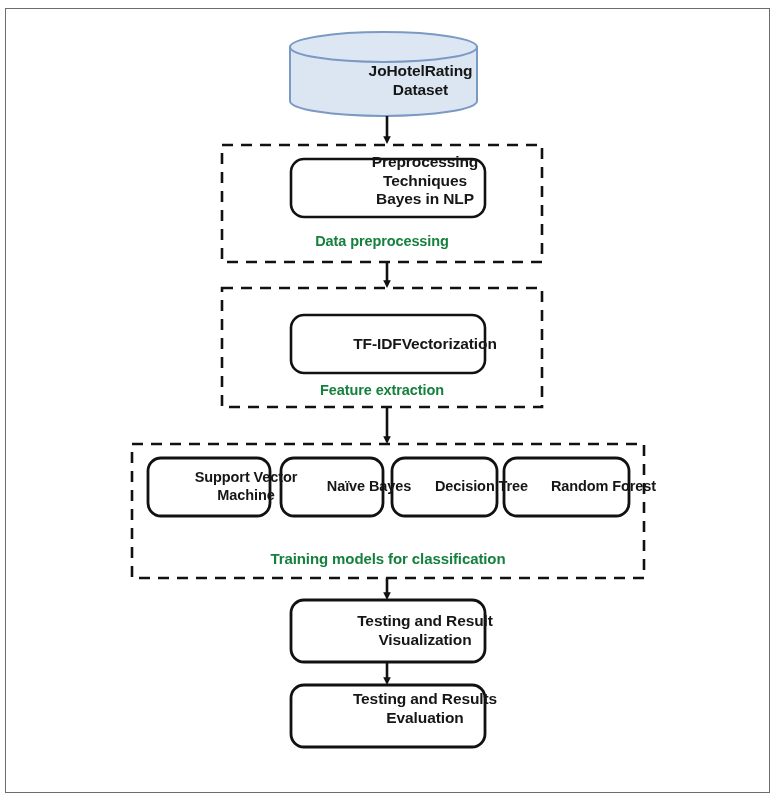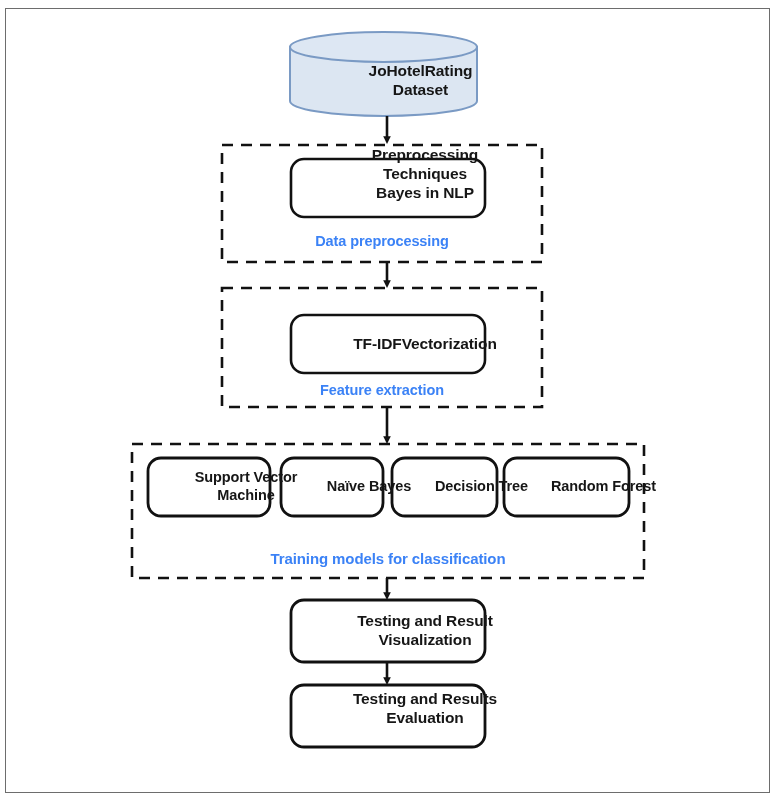--- a/index.html
+++ b/index.html
@@ -57,21 +57,21 @@
   }
   .clf-text {
     font-size: 14.5px;
   }
   .group-label {
     position: absolute;
     display: flex;
     align-items: center;
     justify-content: center;
     text-align: center;
-    color: #3b82f6;
+    color: #15803d;
     font-weight: bold;
     font-size: 14.5px;
     letter-spacing: -0.1px;
   }
   .group-label.wide {
     font-size: 15px;
   }
 </style>
 </head>
 <body>
@@ -117,21 +117,21 @@
     <line x1="387" y1="662" x2="387" y2="681" stroke="#111111" stroke-width="2.6" marker-end="url(#arrowhead)"></line>
 
     <rect x="291" y="685" width="194" height="62" rx="13" ry="13" fill="#ffffff" stroke="#111111" stroke-width="2.8"></rect>
   </svg>
 
   <div class="node-text db-text" style="left:290px; top:55px; width:187px; height:52px; flex-direction:column;">
     <span>JoHotelRating</span>
     <span>Dataset</span>
   </div>
 
-  <div class="node-text proc-text" style="left:291px; top:159px; width:194px; height:44px; flex-direction:column;justify-content:flex-end;">
+  <div class="node-text proc-text" style="left:291px; top:159px; width:194px; height:44px; flex-direction:column;">
     <span>Preprocessing Techniques</span>
     <span>Bayes in NLP</span>
   </div>
 
   <div class="group-label" style="left:222px; top:230px; width:320px; height:22px;">
     <span>Data preprocessing</span>
   </div>
 
   <div class="node-text proc-text" style="left:291px; top:315px; width:194px; height:58px; flex-direction:column;">
     <span>TF-IDFVectorization</span>

